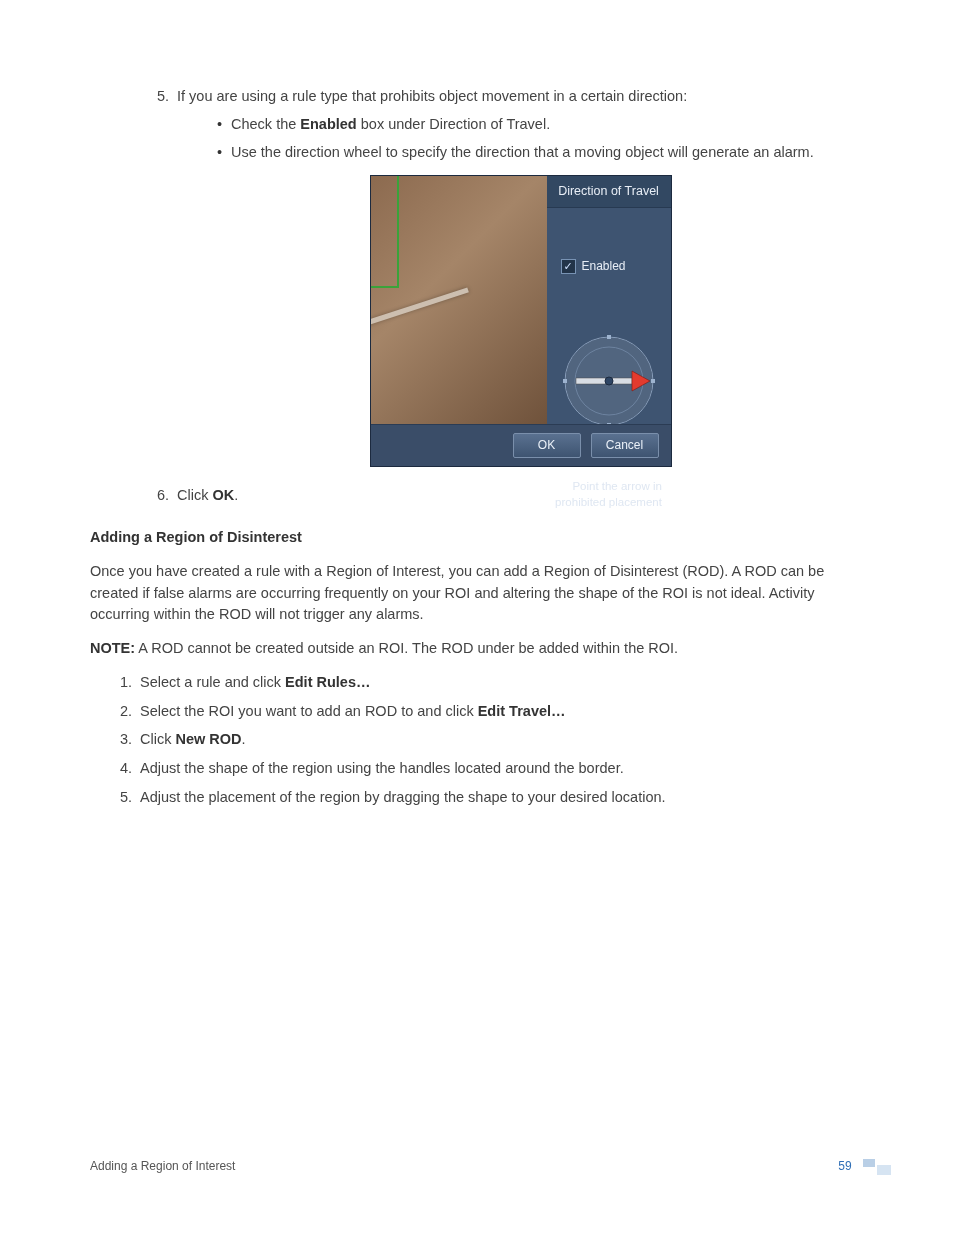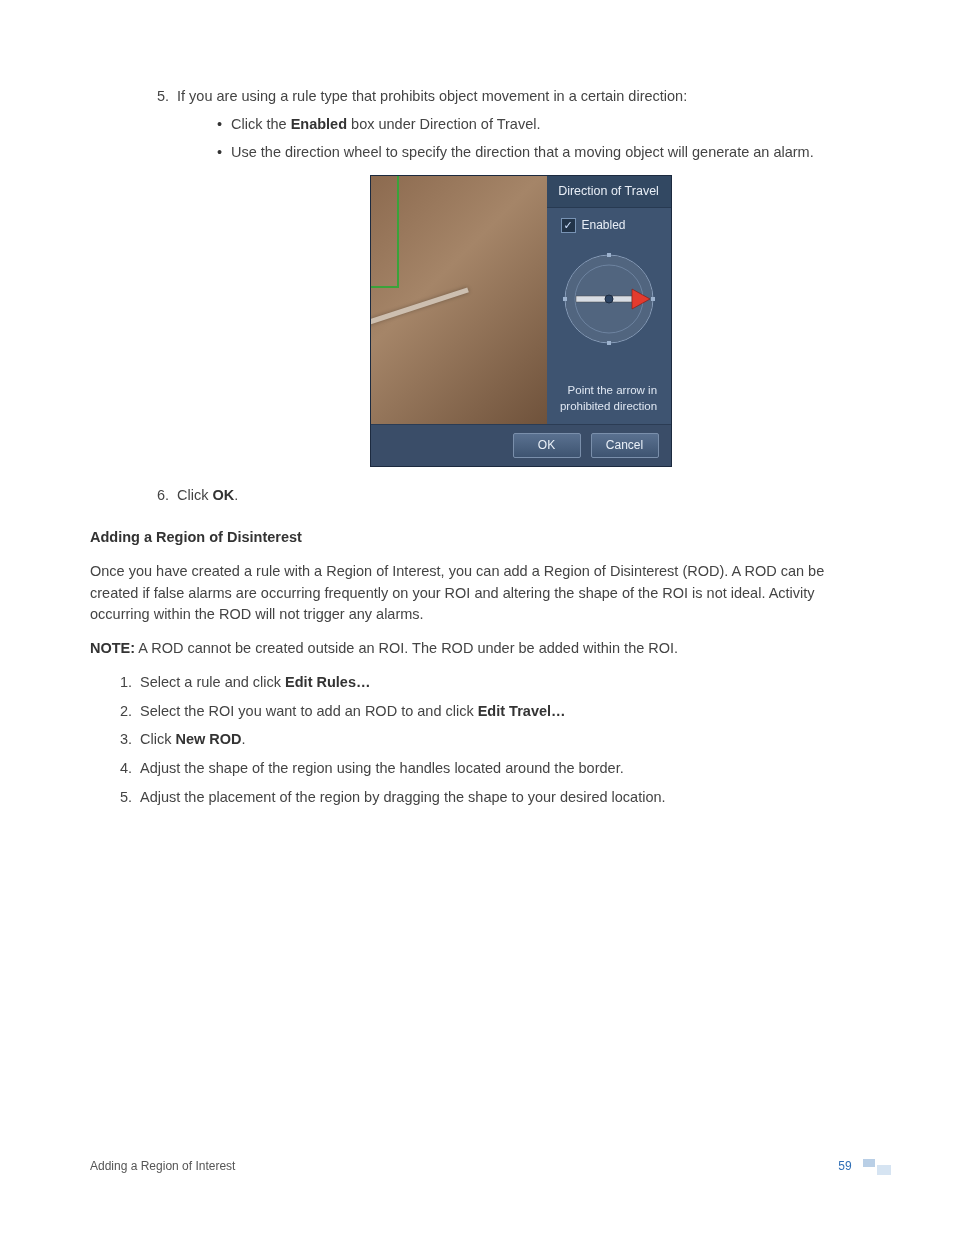--- a/index.html
+++ b/index.html
@@ -108,20 +108,21 @@
     box-shadow: 0 0 4px rgba(0,0,0,0.3);
   }
   .side-panel {
     width: 124px;
     background: #3e5471;
     color: #e8eef6;
     display: flex;
     flex-direction: column;
     align-items: center;
     font-size: 12px;
+    gap: 41px;
   }
   .side-panel .title {
     background: #324862;
     width: 100%;
     text-align: center;
     padding: 6px 0;
     border-bottom: 1px solid #273a52;
     font-size: 12.5px;
   }
   .side-panel .enable-row {
@@ -202,21 +203,21 @@
 </head>
 <body>
 
 <div class="page">
 
   <ol class="main-list" start="5">
     <li>
       <span>If you are using a rule type that prohibits object movement in a certain direction:</span>
       <ul class="sub-list">
         <li>
-          <span>Click the </span><b>Enabled</b><span> box under Direction of Travel.</span>
+          <span>Check the </span><b>Enabled</b><span> box under Direction of Travel.</span>
         </li>
         <li>
           <span>Use the direction wheel to specify the direction that a moving object will generate an alarm.</span>
         </li>
       </ul>
 
       <div class="figure-wrap">
         <div class="dialog">
           <div class="dialog-top">
             <div class="preview-pane">
@@ -244,21 +245,21 @@
 
                   <rect x="22" y="52" width="56" height="6" fill="#d8dde4" stroke="#4c4c4c" stroke-width="0.5"></rect>
 
                   <polygon points="78,45 78,65 96,55" fill="#e33b2e" stroke="#7d180f" stroke-width="0.6"></polygon>
 
                   <circle cx="55" cy="55" r="4" fill="#2e4564" stroke="#1c2a3f"></circle>
                 </svg>
               </div>
               <div class="hint">
                 <span>Point the arrow in</span><br>
-                <span>prohibited direction</span>
+                <span>prohibited placement</span>
               </div>
             </div>
           </div>
           <div class="dialog-buttons">
             <div class="dlg-btn">OK</div>
             <div class="dlg-btn">Cancel</div>
           </div>
         </div>
       </div>
     </li>

